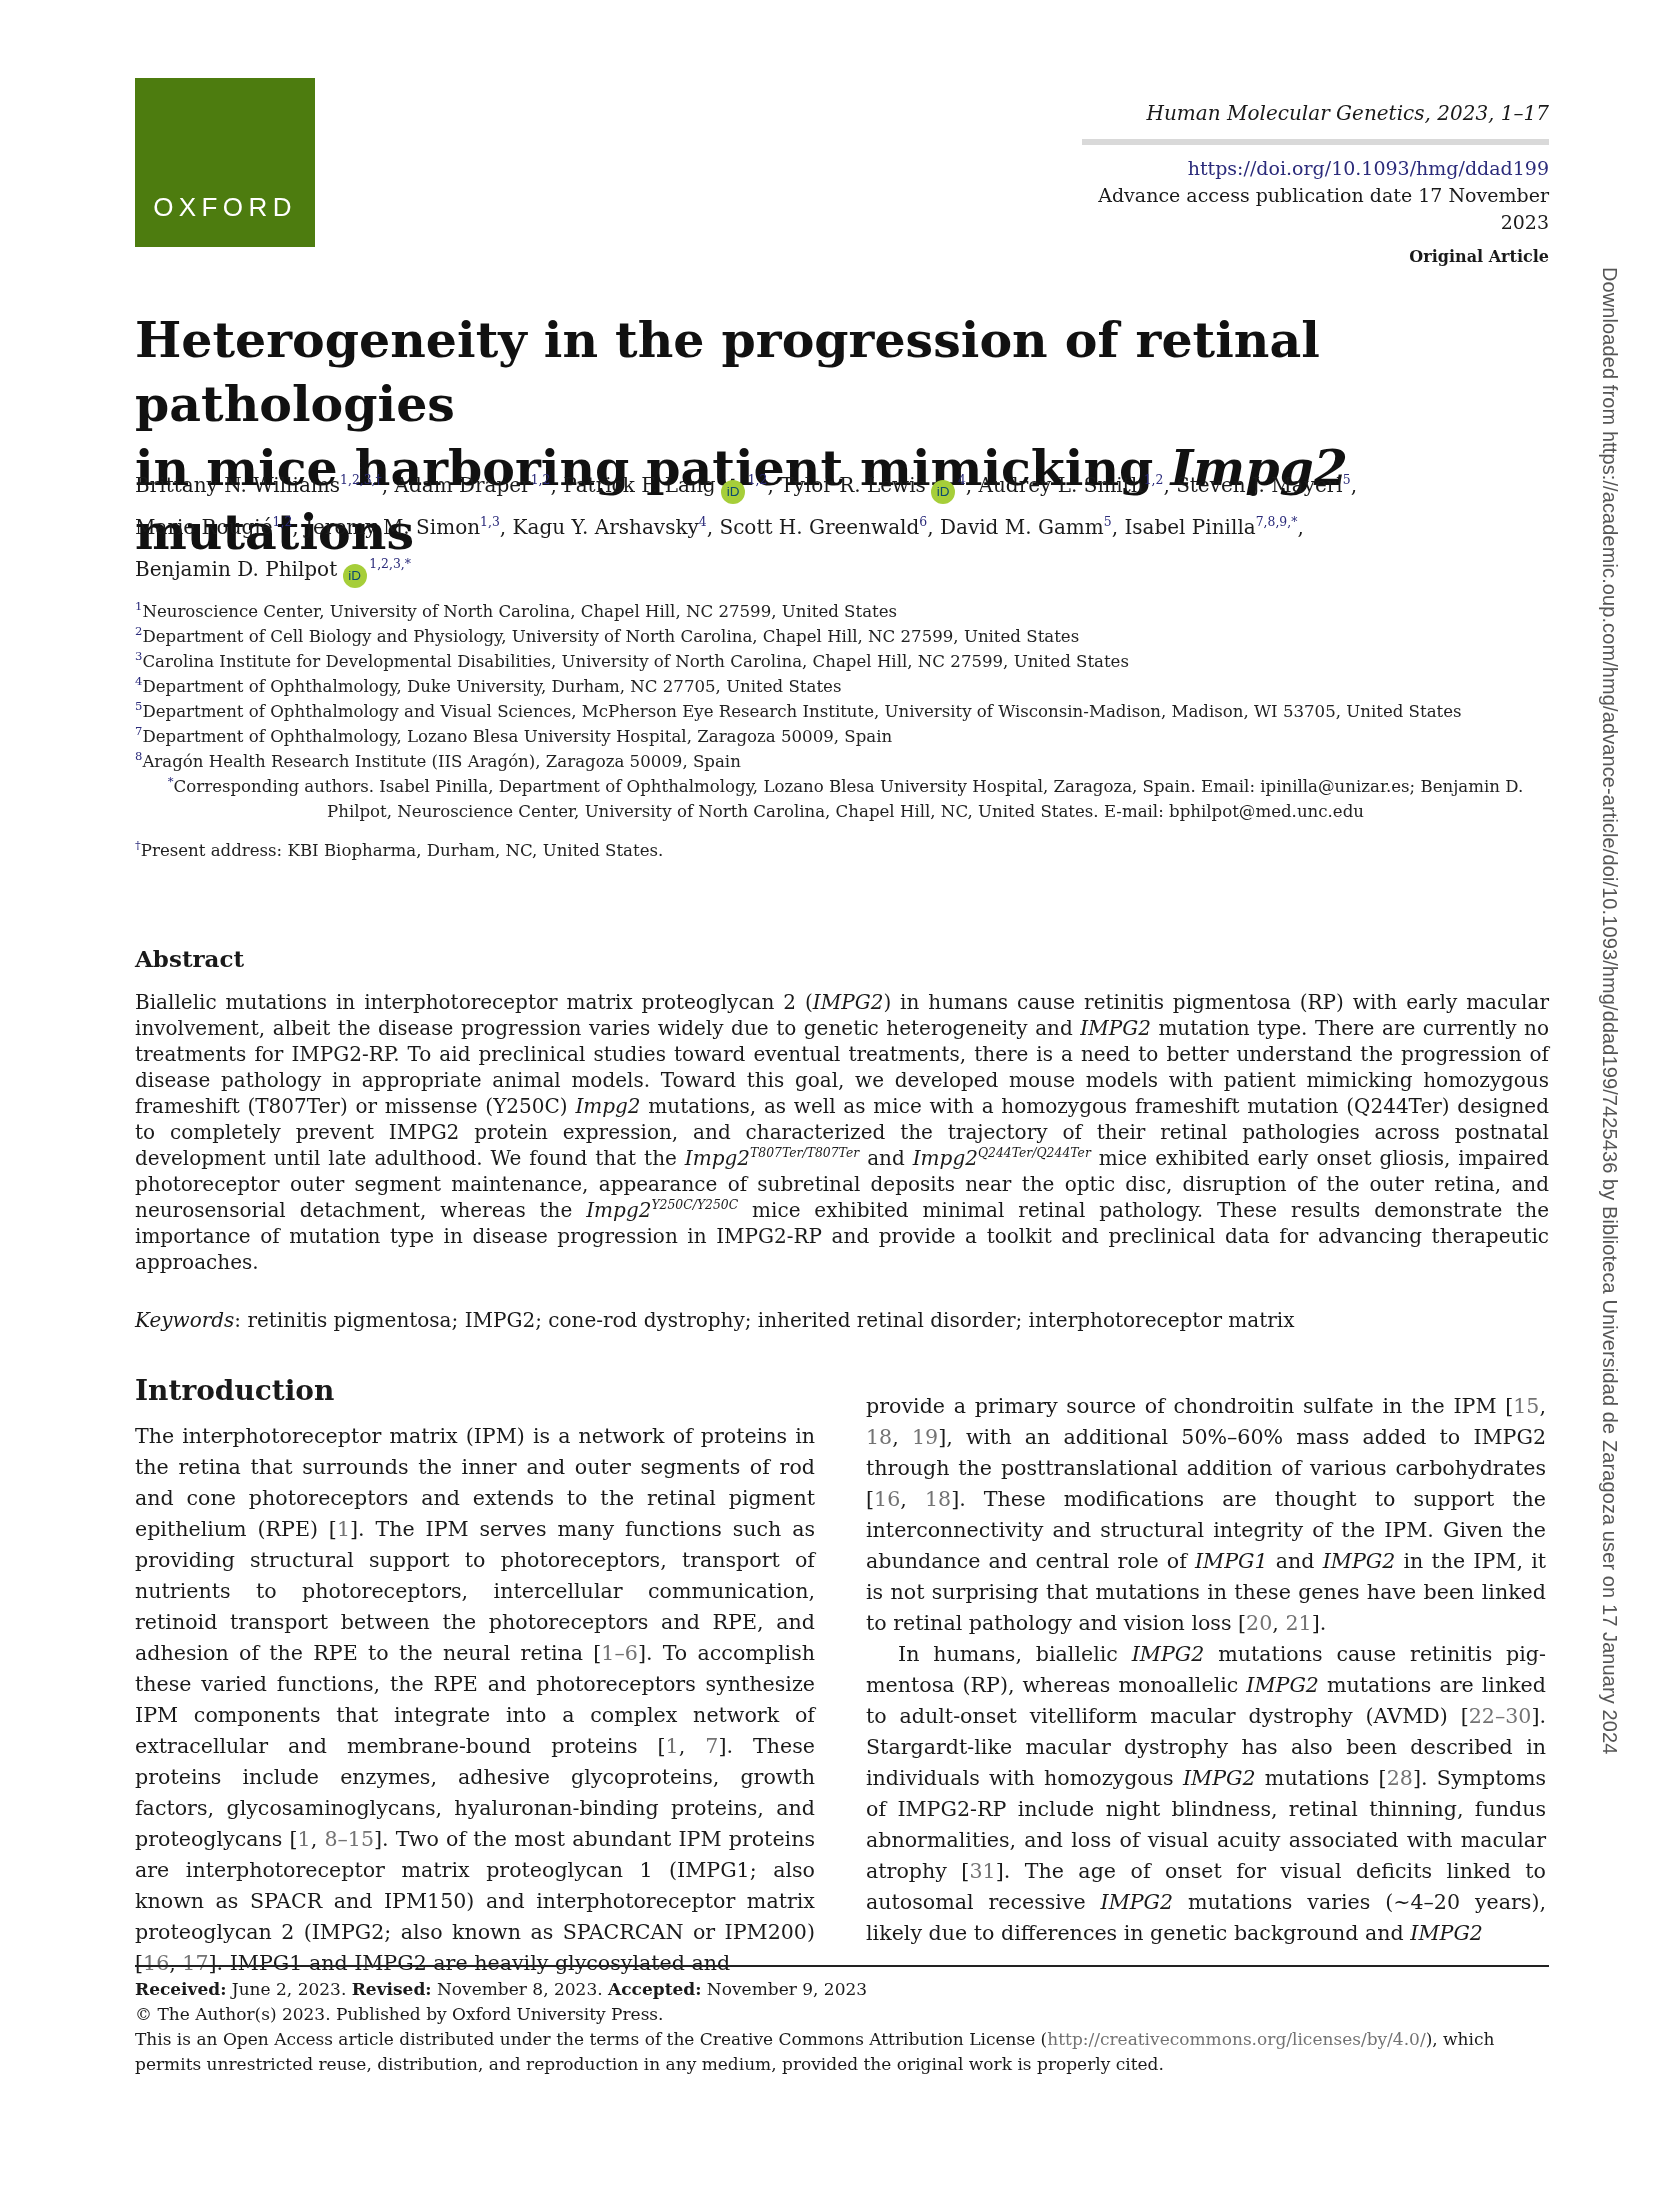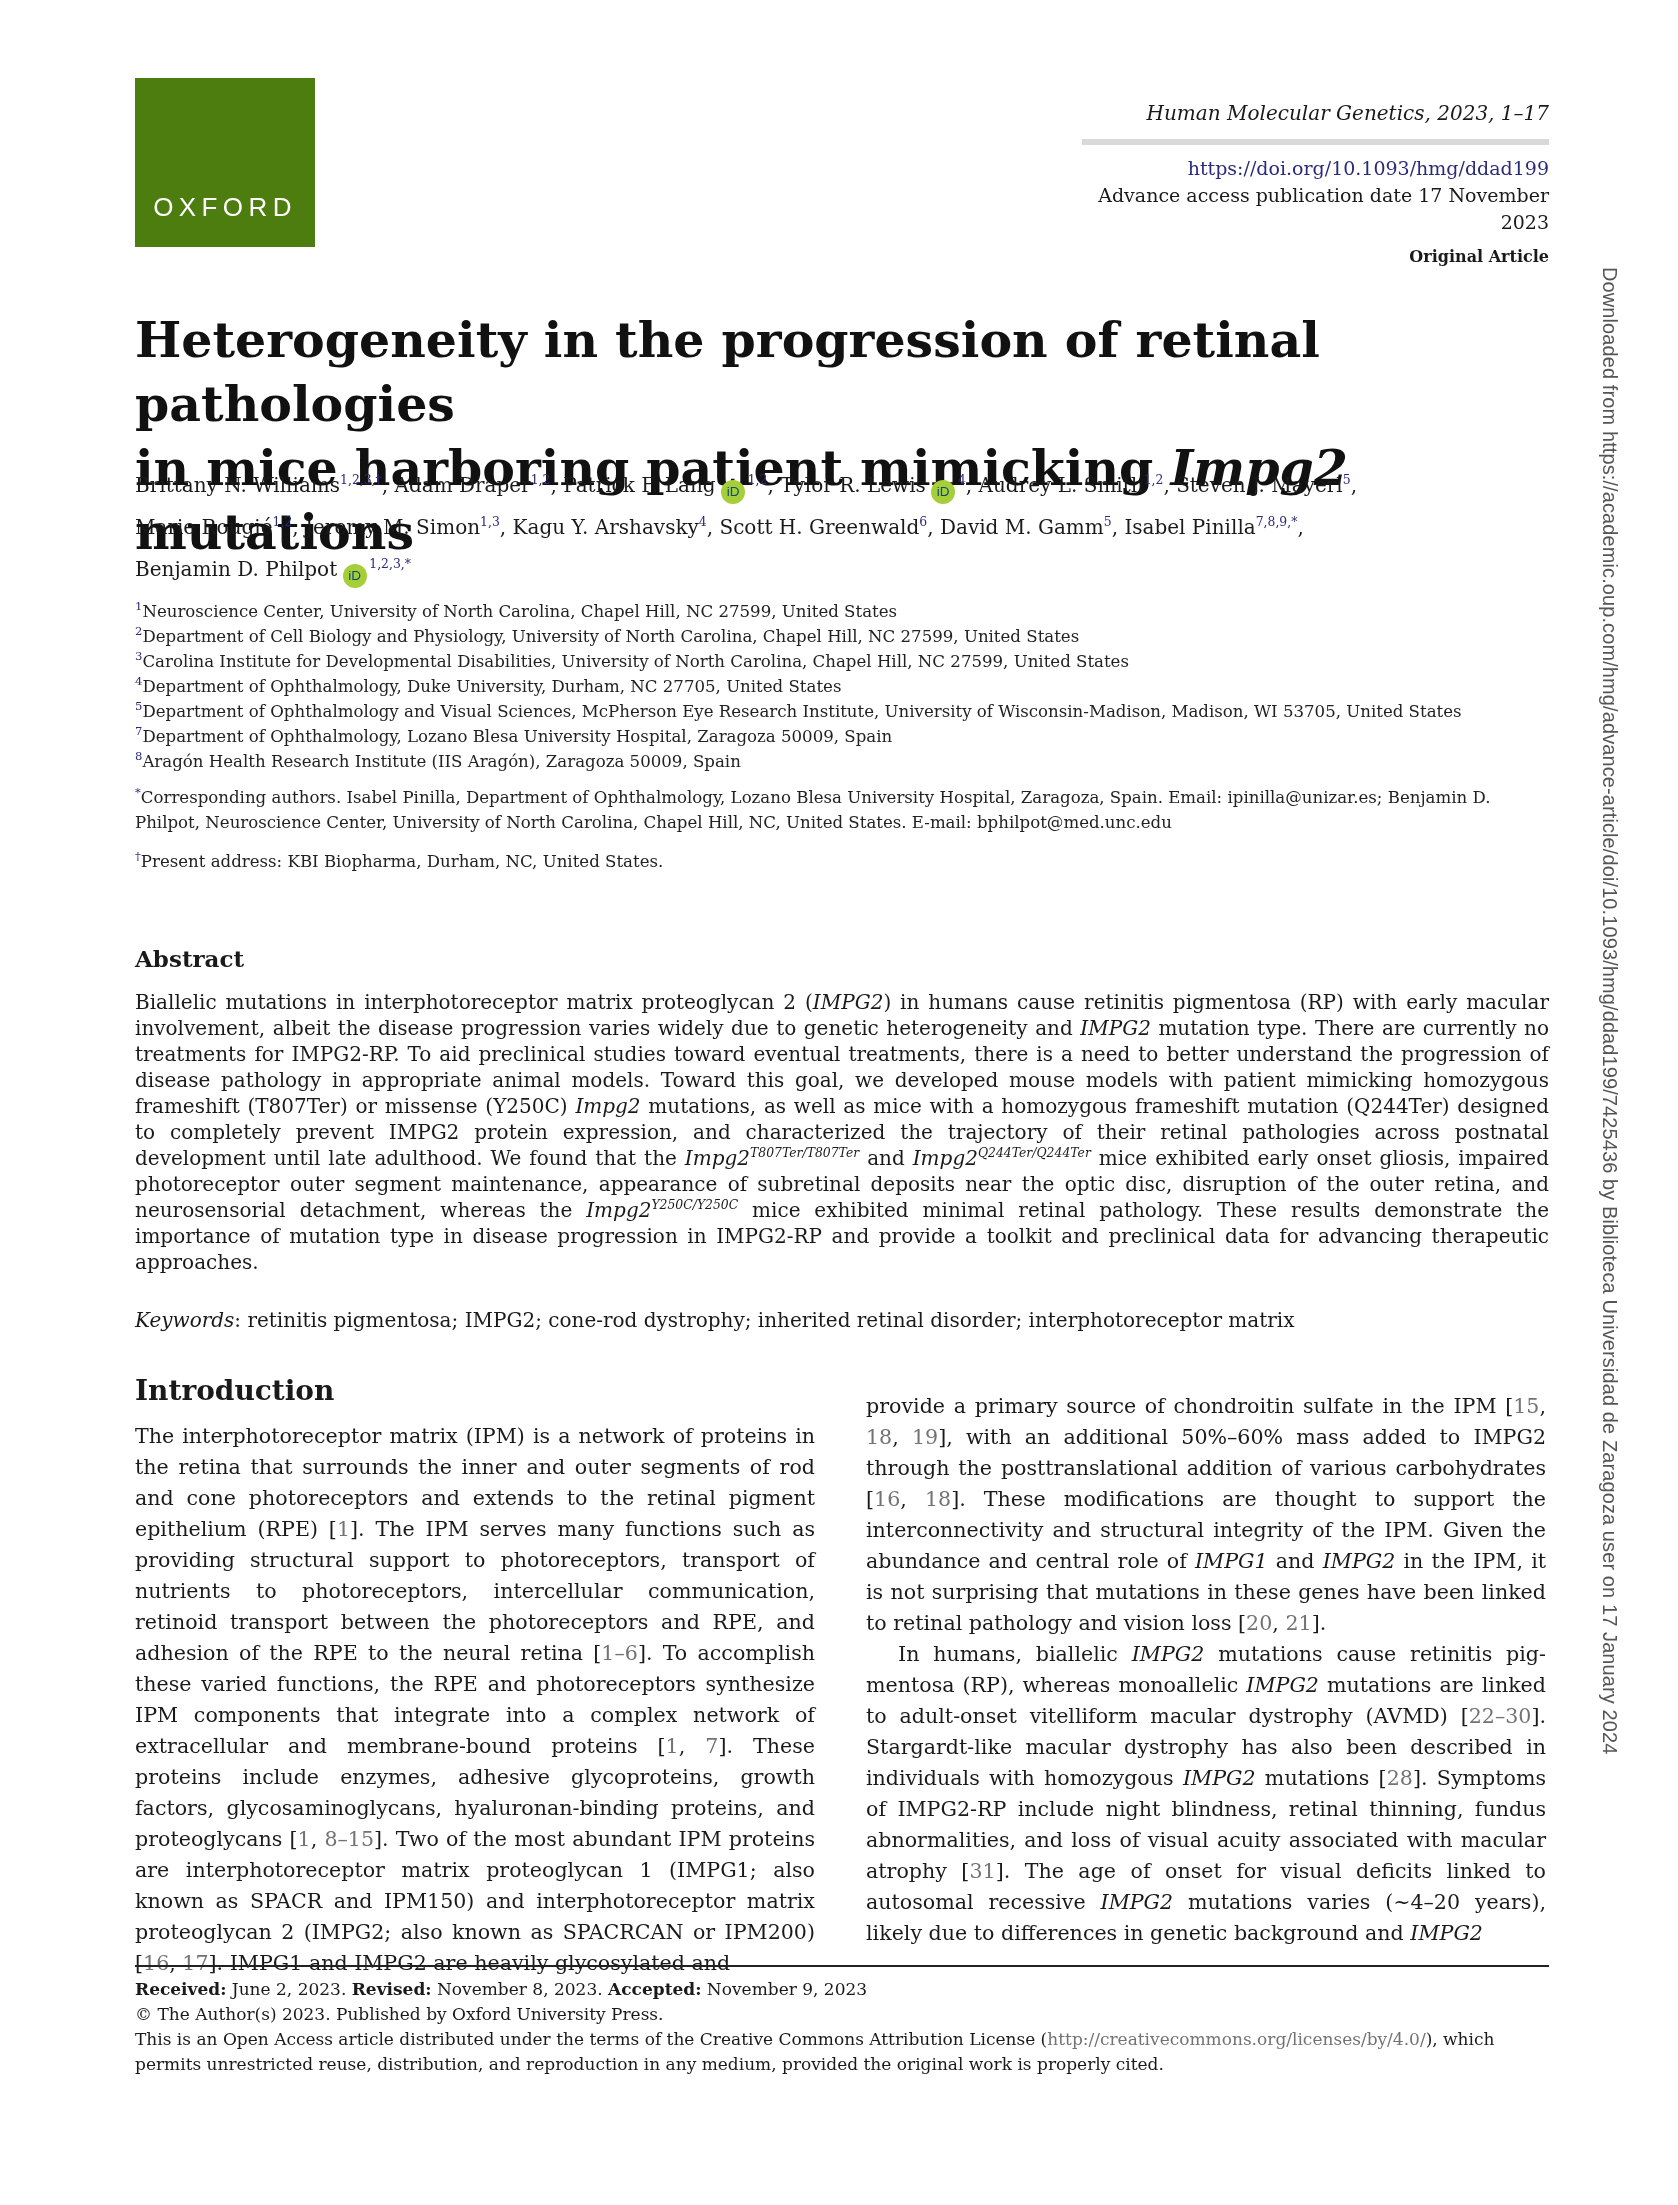--- a/index.html
+++ b/index.html
@@ -22,21 +22,21 @@
 
   #side-watermark { position: absolute; left: 1621px; top: 267px; transform-origin: 0 0; transform: rotate(90deg); white-space: nowrap; font-family: "Liberation Sans", sans-serif; font-size: 20px; color: #555; letter-spacing: 0.1px; }
 
   #title { position: absolute; left: 135px; top: 308px; width: 1421px; font-size: 49px; font-weight: bold; line-height: 64px; color: #111; }
 
   #authors { position: absolute; left: 135px; top: 464px; width: 1421px; font-size: 20px; line-height: 42px; }
   .orcid { display: inline-block; width: 24px; height: 24px; border-radius: 50%; background: #a6ce39; color: #0c4a6e; font-family: "Liberation Sans", sans-serif; font-size: 13.5px; line-height: 24px; text-align: center; vertical-align: -4px; margin: 0 2.7px 0 5.4px; }
 
   #affiliations { position: absolute; left: 135px; top: 599px; width: 1421px; font-size: 16.6px; line-height: 25px; color: #222; }
   #affiliations .aff .sup { font-size: 0.7em; }
-  #corresp { margin-top: 11px; }
+  #corresp { margin-top: 0; text-align: center; }
   #present { margin-top: 13.5px; }
 
   #abstract-heading { position: absolute; left: 135px; top: 945px; font-size: 23px; font-weight: bold; }
   #abstract-body { position: absolute; left: 135px; top: 989px; width: 1414px; font-size: 20px; line-height: 26px; text-align: justify; }
   #keywords { position: absolute; left: 135px; top: 1307px; width: 1414px; font-size: 20px; line-height: 27px; }
 
   #intro-heading { position: absolute; left: 135px; top: 1374px; font-size: 28px; font-weight: bold; }
   .col { position: absolute; top: 1421px; width: 680px; font-size: 20.6px; line-height: 31px; text-align: justify; hyphens: manual; }
   #col-left { left: 135px; }
   #col-right { left: 866px; top: 1391px; }

